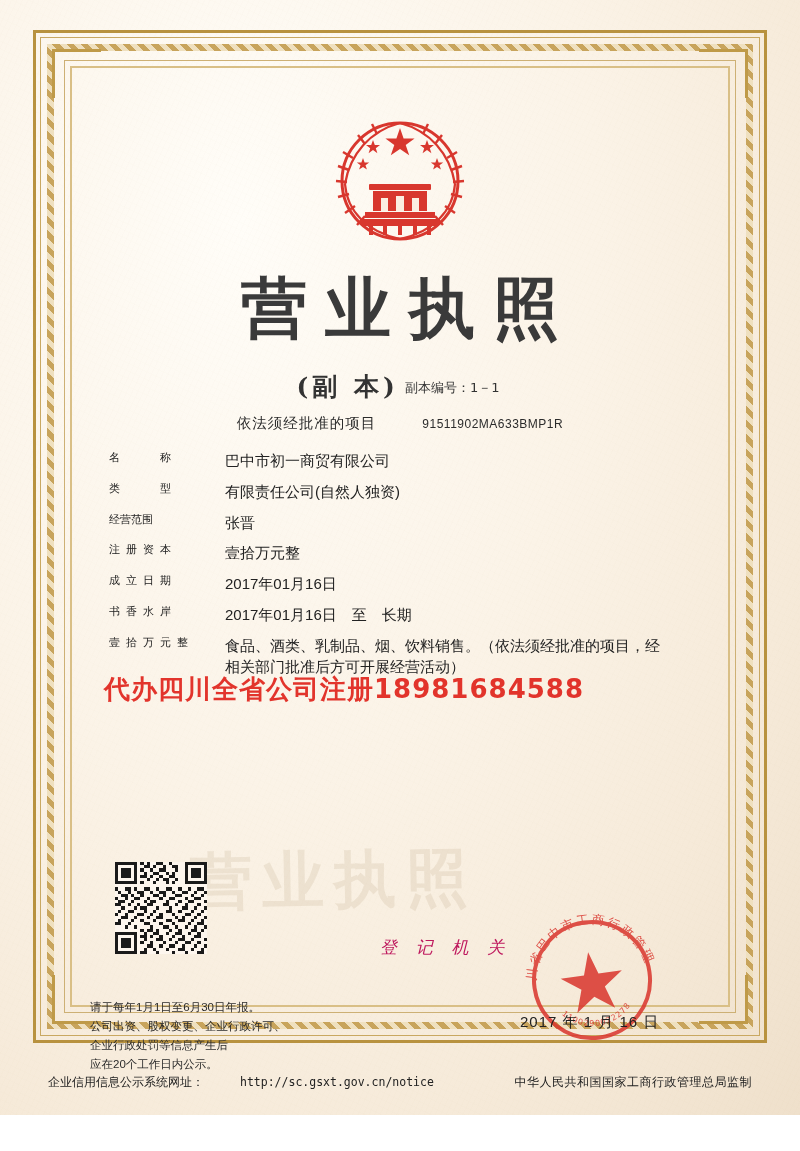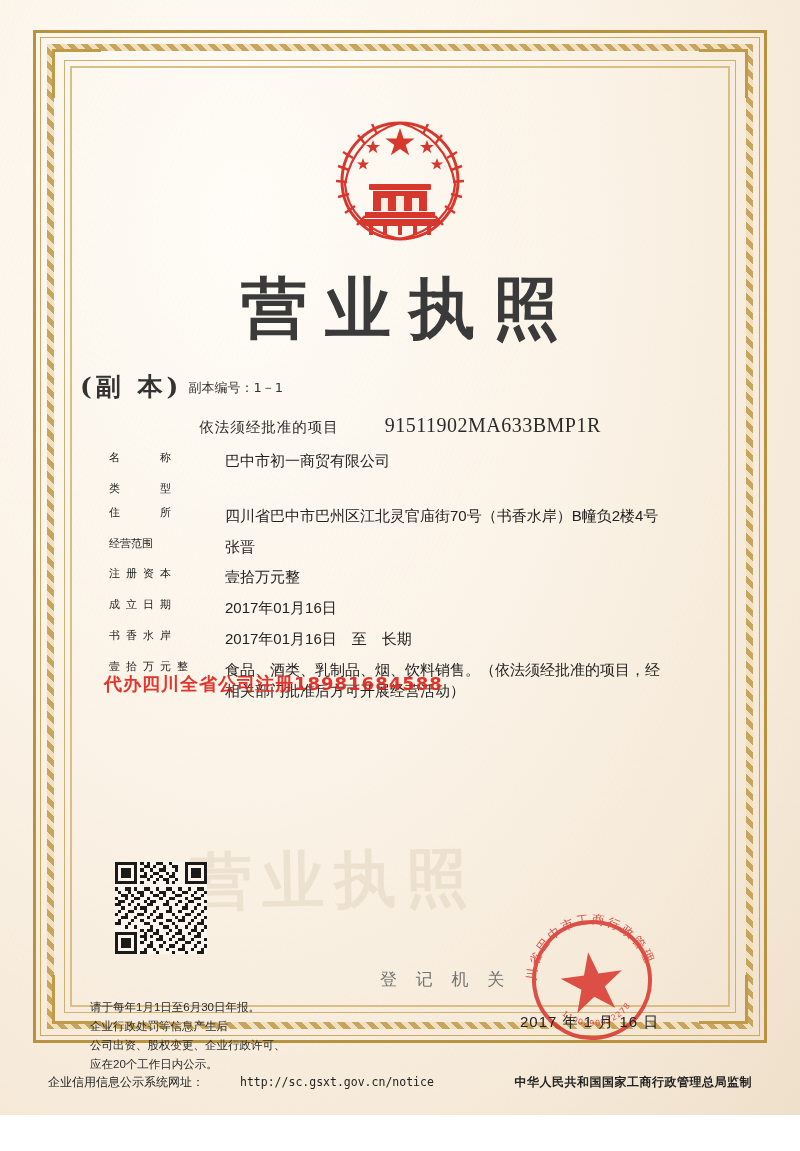--- a/index.html
+++ b/index.html
@@ -98,21 +98,21 @@
     font-size: 66px;
     letter-spacing: 18px;
     text-indent: 18px;
     color: #3a3a3a;
     white-space: nowrap;
   }
   .subtitle-row {
     position: absolute;
     top: 292px;
     left: 0; right: 4px;
-    text-align: left;
+    text-align: center;
     white-space: nowrap;
   }
   .subtitle {
     font-family: "DejaVu Serif", serif;
     font-size: 25px;
     font-weight: bold;
     letter-spacing: 4px;
     color: #333;
   }
   .copy-no {
@@ -128,22 +128,22 @@
     position: absolute;
     top: 336px;
     left: 0; right: 0;
     text-align: center;
     white-space: nowrap;
     font-size: 14.5px;
     color: #2b2b2b;
   }
   .code-label { letter-spacing: 1px; }
   .code-value {
-    font-family: Liberation Serif, serif;
-    font-size: 20px;
+    font-family: Liberation Sans, sans-serif;
+    font-size: 12px;
     letter-spacing: .5px;
     margin-left: 42px;
   }
 
   
   .fields {
     position: absolute;
     top: 372px;
     left: 29px;
     right: 10px;
@@ -168,21 +168,21 @@
     line-height: 1.45;
     max-width: 430px;
   }
   .field-value.wide { max-width: 440px; }
 
   
   .redstamp-text {
     position: absolute;
     left: 24px;
     top: 594px;
-    font-size: 18px;
+    font-size: 26px;
     font-weight: bold;
     color: #e0241c;
     letter-spacing: 1px;
     white-space: nowrap;
     font-family: "DejaVu Sans", sans-serif;
     opacity: .92;
   }
 
   
   .ghost {
@@ -204,24 +204,25 @@
     left: 35px;
     top: 784px;
     width: 92px;
     height: 92px;
   }
 
   
   .authority {
     position: absolute;
     left: 300px;
-    top: 890px;
+    top: 858px;
     font-size: 17px;
     letter-spacing: 7px;
-    color: #737373;
+    color: #be185d;
+    font-style: italic;
   }
   .issue-date {
     position: absolute;
     left: 440px;
     top: 935px;
     font-size: 15px;
     color: #222;
     letter-spacing: 1px;
     white-space: nowrap;
   }
@@ -253,21 +254,21 @@
     right: 48px;
     bottom: 24px;
     display: flex;
     justify-content: space-between;
     align-items: center;
     font-size: 12px;
     color: #222;
   }
   .footer .left { font-family: "DejaVu Sans", sans-serif; }
   .footer .left .url { font-family: "DejaVu Sans Mono", monospace; font-size: 11.5px; margin-left: 36px; }
-  .footer .right { letter-spacing: .5px; font-weight: bold; }
+  .footer .right { letter-spacing: .5px; }
 </style>
 </head>
 <body>
 
 <div class="page">
   <div class="paper-bg"></div>
   <div class="paper-noise"></div>
 
   <div class="frame-outer"></div>
   <div class="frame-mid"></div>
@@ -350,24 +351,21 @@
       <span class="code-value">91511902MA633BMP1R</span>
     </div>
 
     <div class="fields">
       <div class="field">
         <div class="field-label">名　　称</div>
         <div class="field-value">巴中市初一商贸有限公司</div>
       </div>
       <div class="field">
         <div class="field-label">类　　型</div>
-      </div>
-      <div class="field">
-        <div class="field-label">住　　所</div>
-        <div class="field-value wide">四川省巴中市巴州区江北灵官庙街70号（书香水岸）B幢负2楼4号</div>
+        <div class="field-value">有限责任公司(自然人独资)</div>
       </div>
       <div class="field">
         <div class="field-label tight">经营范围</div>
         <div class="field-value">张晋</div>
       </div>
       <div class="field">
         <div class="field-label tight" style="letter-spacing:6px;">注册资本</div>
         <div class="field-value">壹拾万元整</div>
       </div>
       <div class="field">
@@ -604,22 +602,22 @@
             <textPath href="#sealBotArc" startOffset="50%" text-anchor="middle">1100290022278</textPath>
           </text>
         </g>
       </svg>
     </div>
 
     <div class="issue-date">2017 年 1 月 16 日</div>
 
     <div class="notes">
       <div>请于每年1月1日至6月30日年报。</div>
+      <div>公司出资、股权变更、企业行政许可、</div>
       <div>企业行政处罚等信息产生后</div>
-      <div>公司出资、股权变更、企业行政许可、</div>
       <div>应在20个工作日内公示。</div>
     </div>
 
   </div>
 
   <div class="footer">
     <div class="left">
       <span>企业信用信息公示系统网址：</span><span class="url">http://sc.gsxt.gov.cn/notice</span>
     </div>
     <div class="right">中华人民共和国国家工商行政管理总局监制</div>

